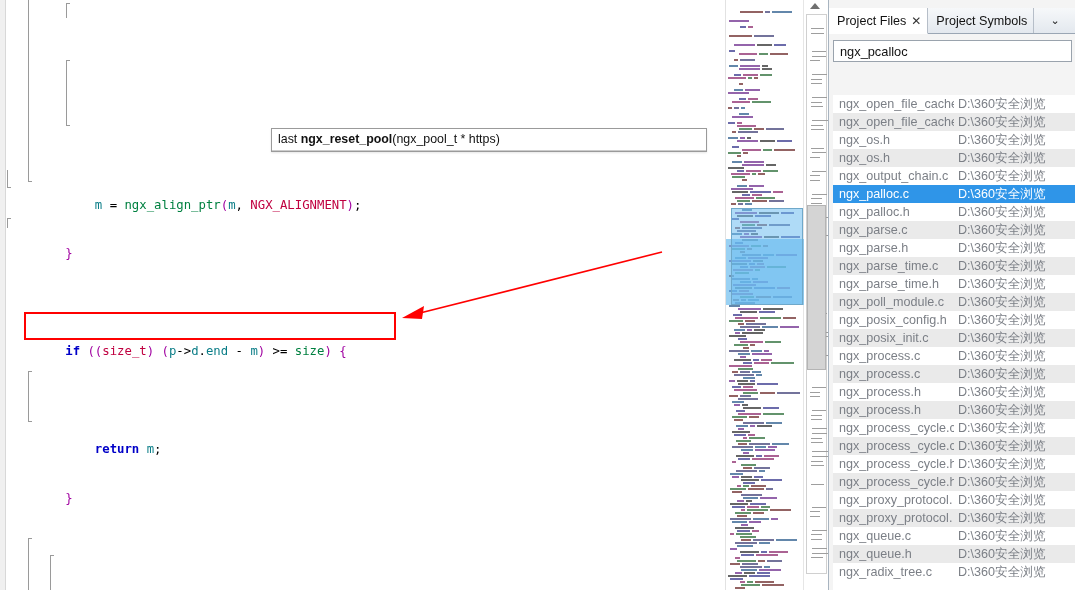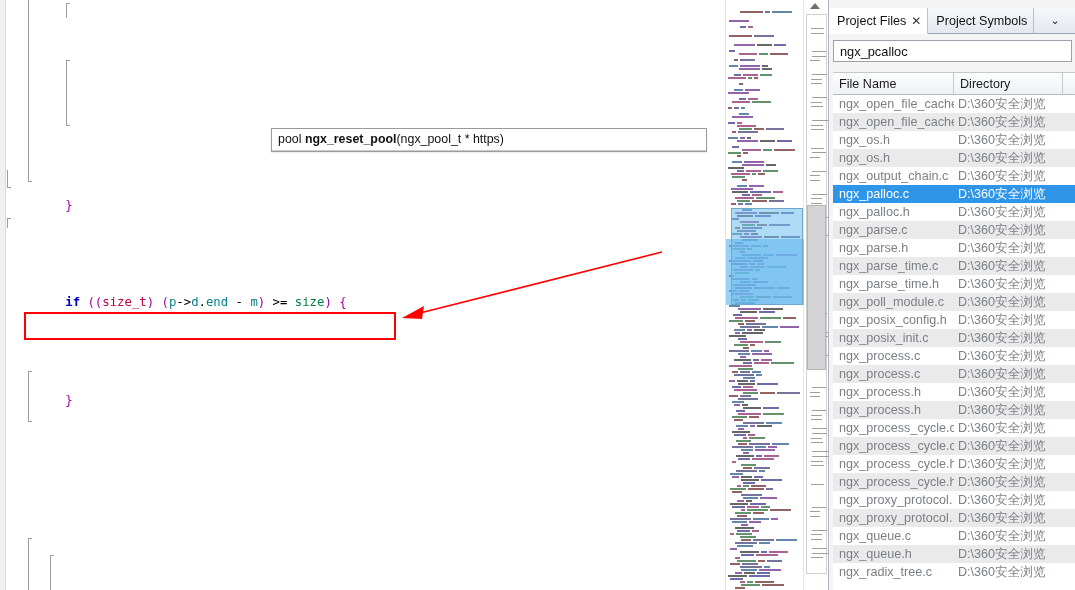--- a/index.html
+++ b/index.html
@@ -338,24 +338,26 @@
       
       <div class="guide top" style="left:60px; top:3px; height:15px;"></div>
       <div class="guide top bot" style="left:60px; top:60px; height:66px;"></div>
       <div class="guide bot" style="left:22px; top:-10px; height:192px;"></div>
       <div class="guide bot" style="left:1px; top:170px; height:18px;"></div>
       <div class="guide top" style="left:1px; top:218px; height:10px;"></div>
       <div class="guide top bot" style="left:22px; top:371px; height:51px;"></div>
       <div class="guide top" style="left:22px; top:538px; height:52px;"></div>
       <div class="guide top" style="left:44px; top:555px; height:35px;"></div>
 
+      <div class="ln"><span class="op">            </span><span class="ident">m</span><span class="op"> = </span><span class="grn">ngx_align_ptr</span><span class="punc">(</span><span class="ident">m</span><span class="op">, </span><span class="typ">NGX_ALIGNMENT</span><span class="punc">)</span><span class="op">;</span></div>
       <div class="ln"><span class="op">        </span><span class="punc">}</span></div>
       <div class="ln"></div>
       <div class="ln"><span class="op">        </span><span class="kw">if</span><span class="op"> </span><span class="punc">((</span><span class="typ">size_t</span><span class="punc">)</span><span class="op"> </span><span class="punc">(</span><span class="ident">p</span><span class="op">-&gt;</span><span class="ident">d</span><span class="op">.</span><span class="ident">end</span><span class="op"> - </span><span class="ident">m</span><span class="punc">)</span><span class="op"> &gt;= </span><span class="grn">size</span><span class="punc">)</span><span class="op"> </span><span class="punc">{</span></div>
       <div class="ln"></div>
+      <div class="ln"><span class="op">            </span><span class="kw">return</span><span class="op"> </span><span class="ident">m</span><span class="op">;</span></div>
       <div class="ln"><span class="op">        </span><span class="punc">}</span></div>
       <div class="ln"></div>
       
       
       
       
       
       
       
       
@@ -390,21 +392,21 @@
     </div>
 
     <div id="red-box"></div>
 
     <svg id="red-arrow" viewBox="0 0 290 95">
       <line x1="272" y1="12" x2="26" y2="74" stroke="#ff0000" stroke-width="1.6"></line>
       <polygon points="12,78 34,66 32,79" fill="#ff0000"></polygon>
     </svg>
 
     <div id="tooltip">
-      <div class="tt-sig"><span>pool </span><b>ngx_reset_pool</b><span>(ngx_pool_t * https)</span></div>
+      <div class="tt-sig"><span>last </span><b>ngx_reset_pool</b><span>(ngx_pool_t * https)</span></div>
     </div>
   </div>
 
   <div id="minimap">
     <div id="minimap-canvas">
         <div class="mm-line" style="left: 14px; top: 11px; width: 23px; background: rgb(111, 47, 47); opacity: 0.75;"></div>
         <div class="mm-line" style="left: 39px; top: 11px; width: 5px; background: rgb(68, 68, 122); opacity: 0.75;"></div>
         <div class="mm-line" style="left: 46px; top: 11px; width: 20px; background: rgb(47, 95, 143); opacity: 0.75;"></div>
         <div class="mm-line" style="left: 3px; top: 20px; width: 20px; background: rgb(112, 48, 143); opacity: 0.75;"></div>
         <div class="mm-line" style="left: 14px; top: 26px; width: 6px; background: rgb(59, 59, 143); opacity: 0.75;"></div>
@@ -828,25 +830,20 @@
       <div class="ptab inactive">
         <span>Project Symbols</span>
       </div>
       <div id="tab-overflow">⌄</div>
     </div>
 
     <div id="panel-search">
       <input id="panel-search-input" type="text" value="ngx_pcalloc" style="">
     </div>
 
-    <div id="list-header">
-      <div class="col-h c1">File Name</div>
-      <div class="col-h c2">Directory</div>
-      <div class="col-h c3"></div>
-    </div>
 
     <div id="file-list">
         <div class="frow odd">
           <div class="fname">ngx_open_file_cache</div>
           <div class="fdir">D:\360安全浏览</div>
         </div>
         <div class="frow even">
           <div class="fname">ngx_open_file_cache</div>
           <div class="fdir">D:\360安全浏览</div>
         </div>

